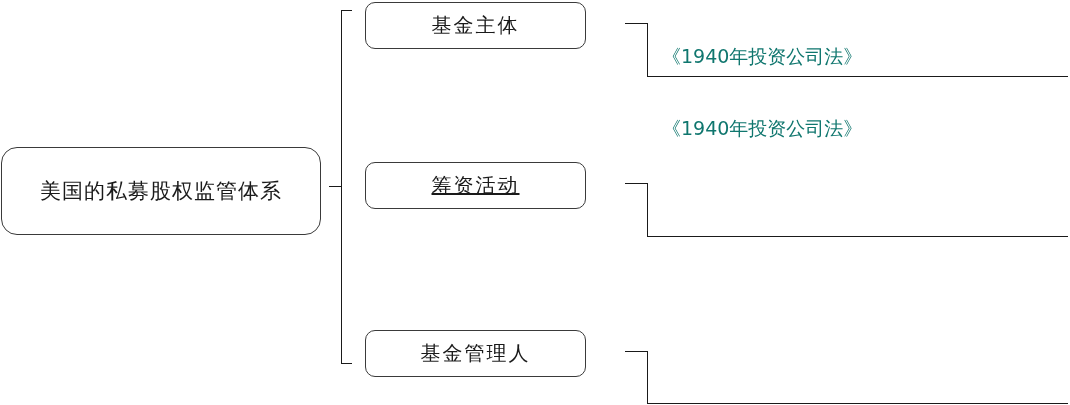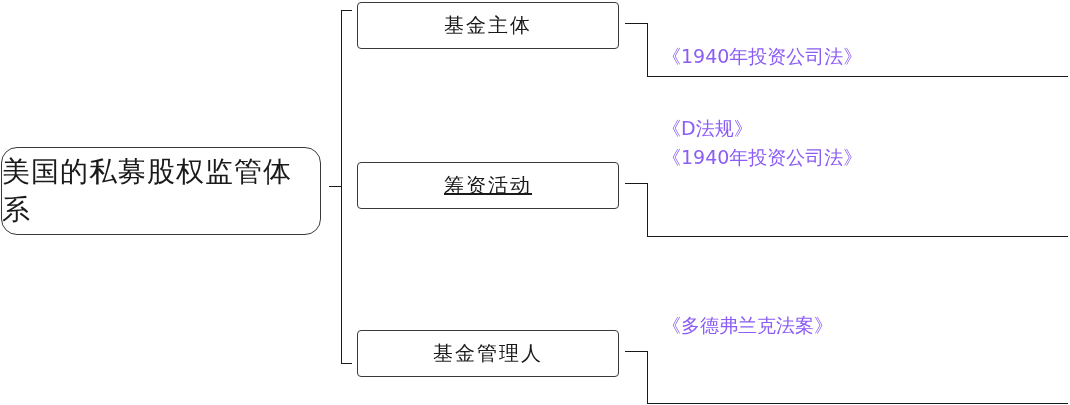--- a/index.html
+++ b/index.html
@@ -2,25 +2,25 @@
 <html><head>
   <meta charset="utf-8">
   <style>
     html, body { margin: 0; padding: 0; background: #ffffff; }
     body { width: 1070px; height: 405px; position: relative; overflow: hidden;
            font-family: "DejaVu Sans", "Liberation Sans", sans-serif; color: #1a1a1a; }
     .box { position: absolute; border: 1.3px solid #3a3a3a; border-radius: 12px;
            background: #fff; display: flex; align-items: center; justify-content: center;
            box-sizing: border-box; }
     .root { left: 1px; top: 147px; width: 320px; height: 88px; border-radius: 16px; }
-    .root span { font-family: Liberation Sans, sans-serif; font-size: 28px; letter-spacing: 1px; }
-    .child { left: 357px; width: 262px; height: 47px; border-radius: 4px; }
+    .root span { font-family: Liberation Sans, sans-serif; font-size: 21px; letter-spacing: 1px; }
+    .child { left: 365px; width: 221px; height: 47px; border-radius: 10px; }
     .child span { font-family: "DejaVu Serif", "Liberation Serif", serif; font-size: 20px; letter-spacing: 2px; }
     .line { position: absolute; background: #1a1a1a; }
-    .refs { position: absolute; left: 662px; font-size: 19px; line-height: 29px; color: #8b5cf6; }
+    .refs { position: absolute; left: 662px; font-size: 19px; line-height: 29px; color: #0f766e; }
     .refs div { white-space: nowrap; }
   </style>
 </head>
 <body>
 
 <div class="box root">
   <span>美国的私募股权监管体系</span>
 </div>
 
 <div class="line" style="left:329px; top:186px; width:12px; height:1.3px;"></div>
@@ -38,25 +38,23 @@
   <div>《1940年投资公司法》</div>
 </div>
 
 <div class="box child" style="top:162px;text-decoration:underline;">
   <span>筹资活动</span>
 </div>
 <div class="line" style="left:625px; top:183px; width:23px; height:1.3px;"></div>
 <div class="line" style="left:647px; top:183px; width:1.3px; height:54px;"></div>
 <div class="line" style="left:647px; top:236px; width:421px; height:1.3px;"></div>
 <div class="refs" style="top:114px;">
-  <div>《D法规》</div>
   <div>《1940年投资公司法》</div>
 </div>
 
 <div class="box child" style="top:330px;">
   <span>基金管理人</span>
 </div>
 <div class="line" style="left:625px; top:351px; width:23px; height:1.3px;"></div>
 <div class="line" style="left:647px; top:351px; width:1.3px; height:53px;"></div>
 <div class="line" style="left:647px; top:403px; width:421px; height:1.3px;"></div>
 <div class="refs" style="top:311px;">
-  <div>《多德弗兰克法案》</div>
 </div>
 
 </body></html>

